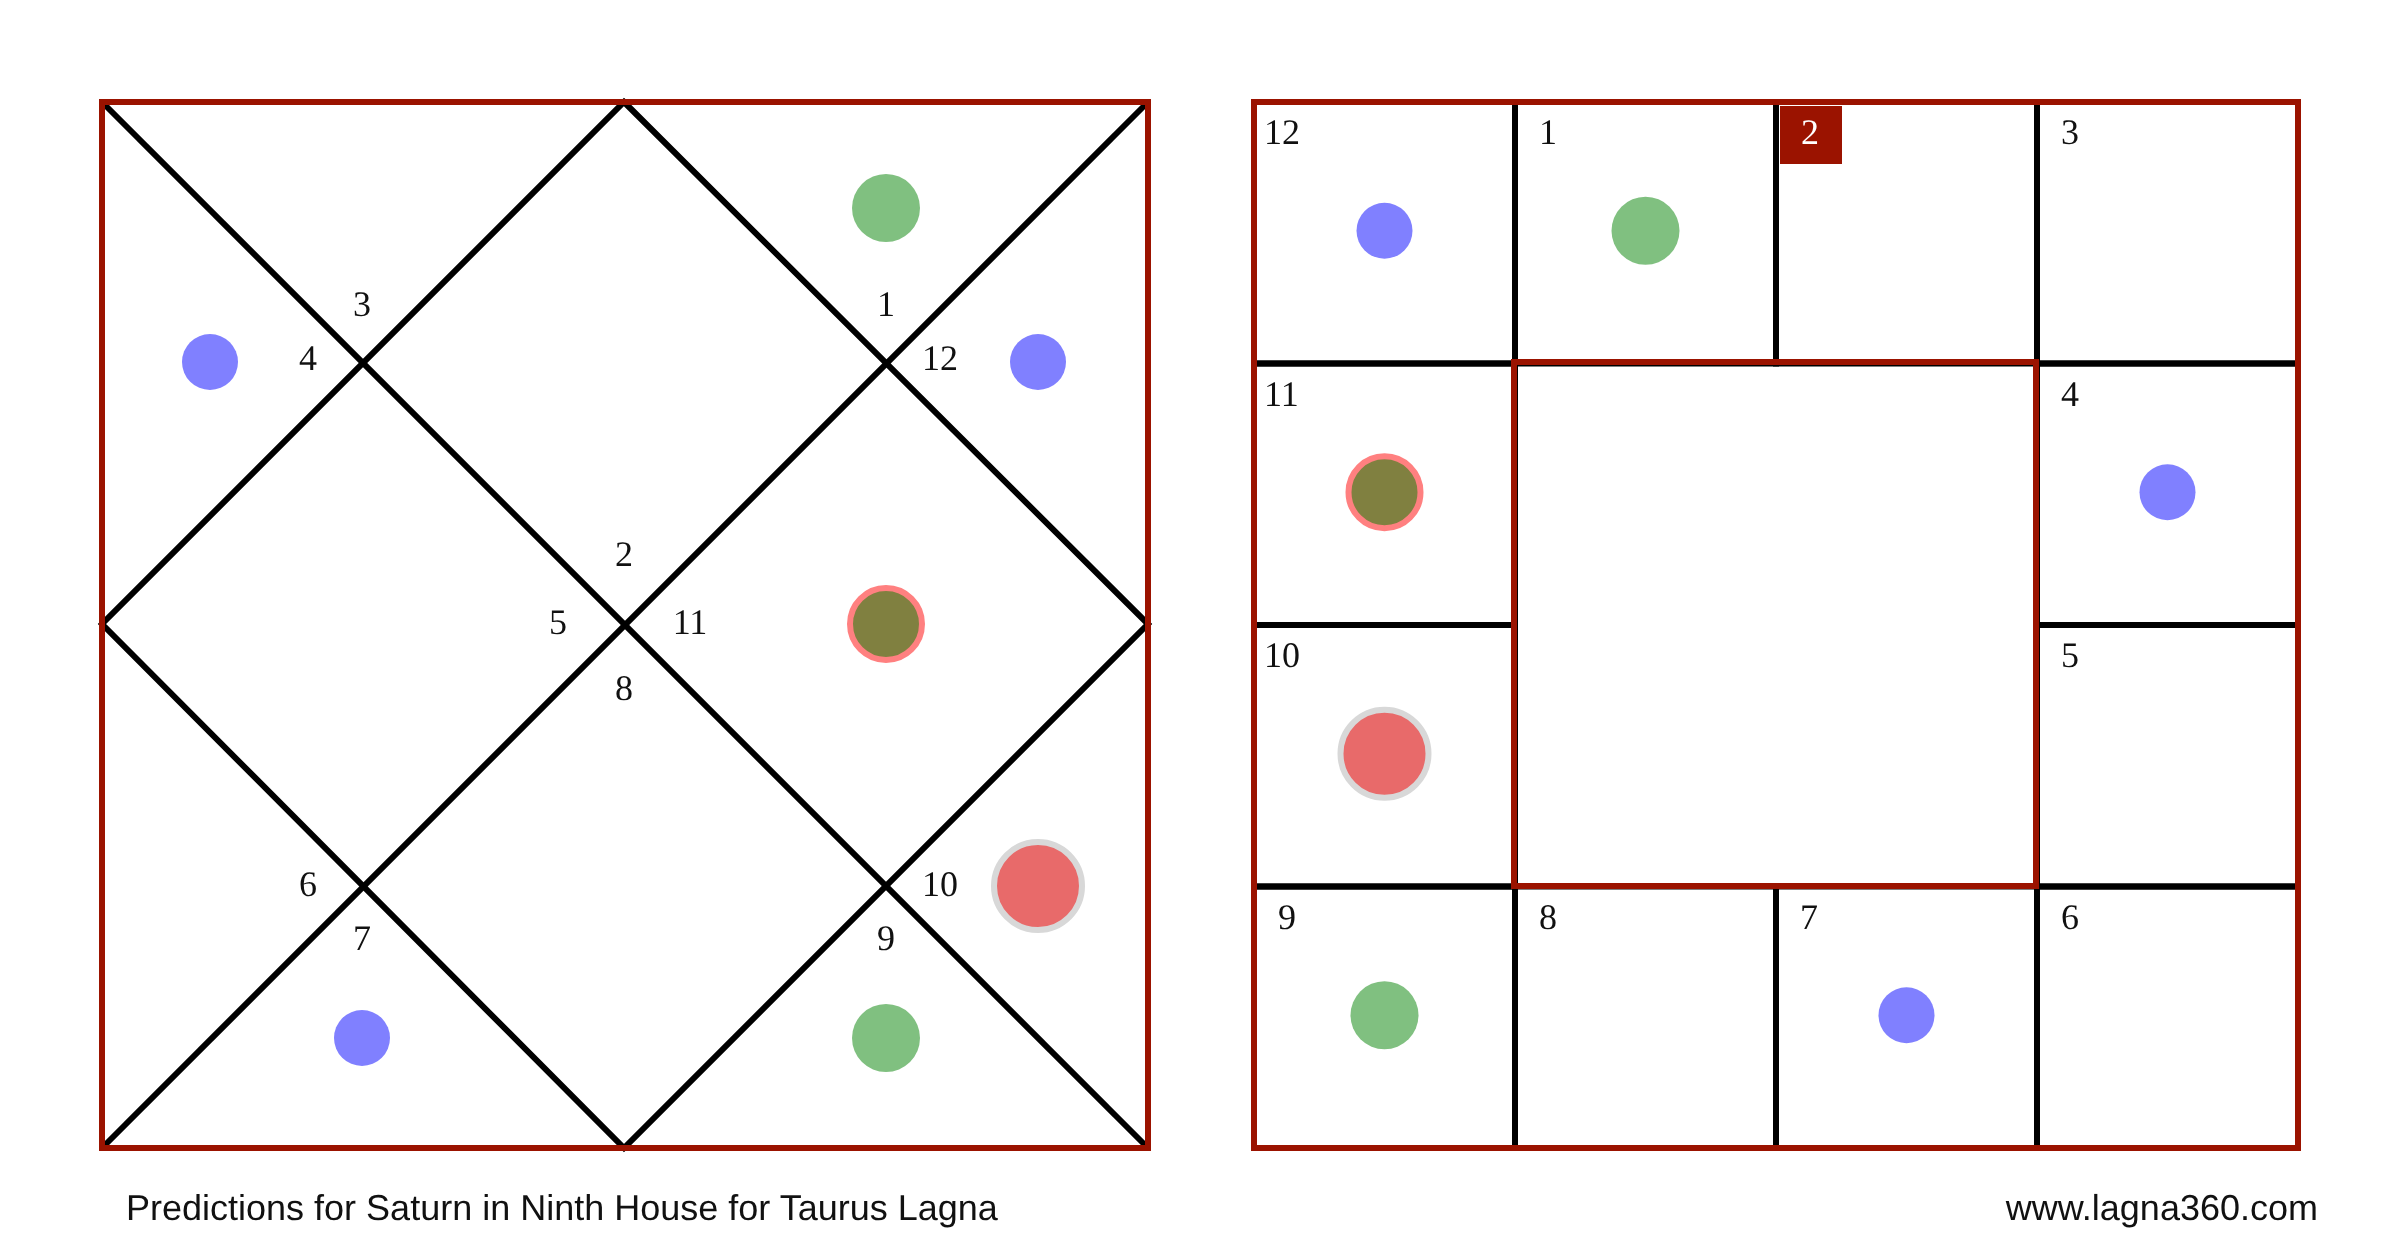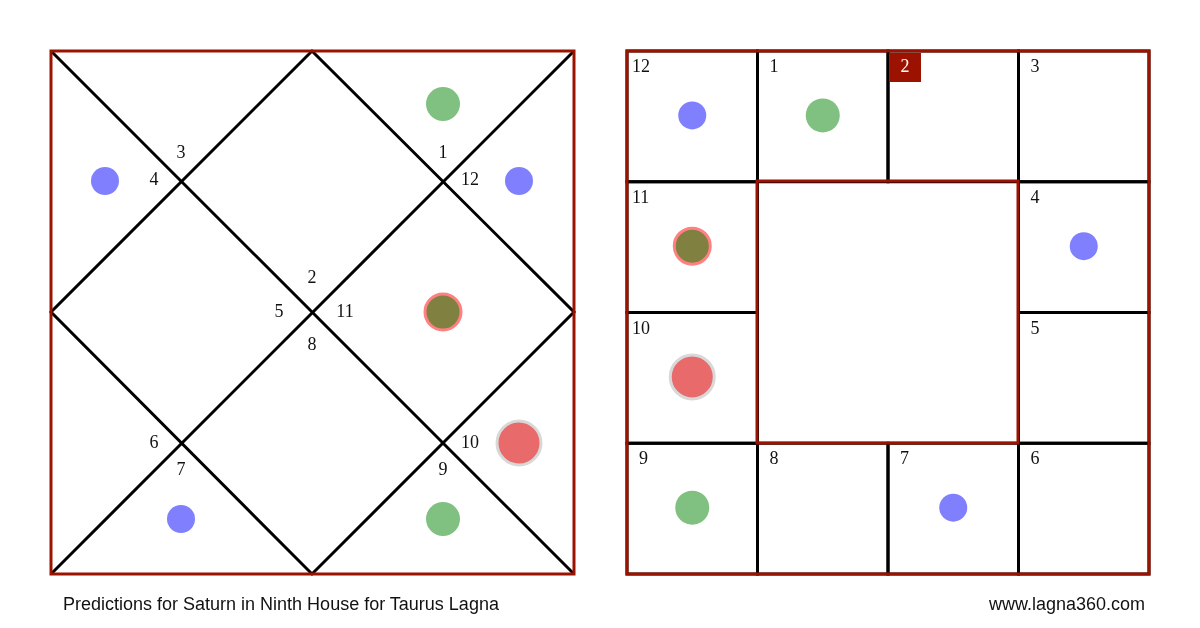--- a/index.html
+++ b/index.html
@@ -1,21 +1,21 @@
 <!DOCTYPE html>
 <html><head>
 <meta charset="utf-8">
 <style>
   html, body { margin:0; padding:0; background:#ffffff; }
   body { width:1200px; height:628px; position:relative; overflow:hidden; font-family:"Liberation Sans", sans-serif; }
   svg { position:absolute; left:0; top:0; }
   .num { font-family:"Liberation Serif", serif; font-size:18px; fill:#111; }
   .caption { position:absolute; top:594px; font-size:18px; color:#111; font-family:"Liberation Sans", sans-serif; }
   #caption-left { left:51px;margin-left:12px; }
-  #caption-right { right:55px; }
+  #caption-right { right:41px; }
 </style>
 </head>
 <body>
 
 <svg id="charts" width="1200" height="628" viewBox="0 0 1200 628">
 
   <g id="north">
     <g stroke="#000" stroke-width="3" fill="none">
       <line x1="51" y1="51" x2="574" y2="574"></line>
       <line x1="574" y1="51" x2="51" y2="574"></line>

